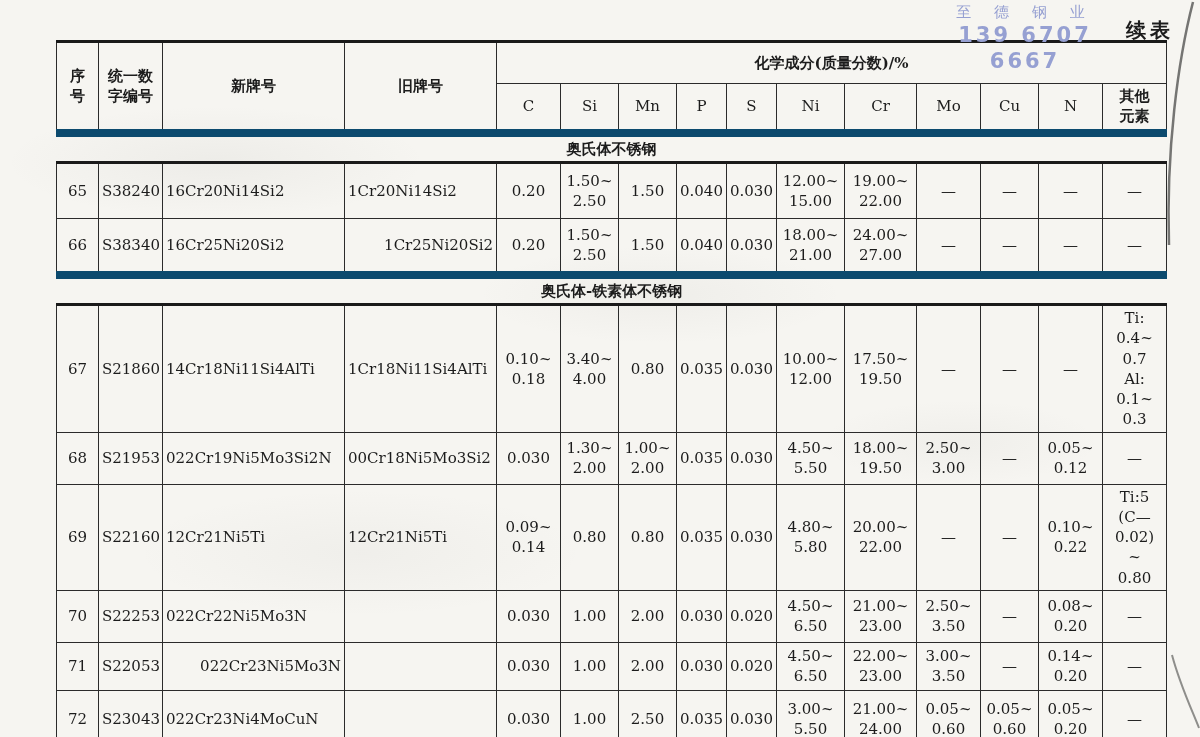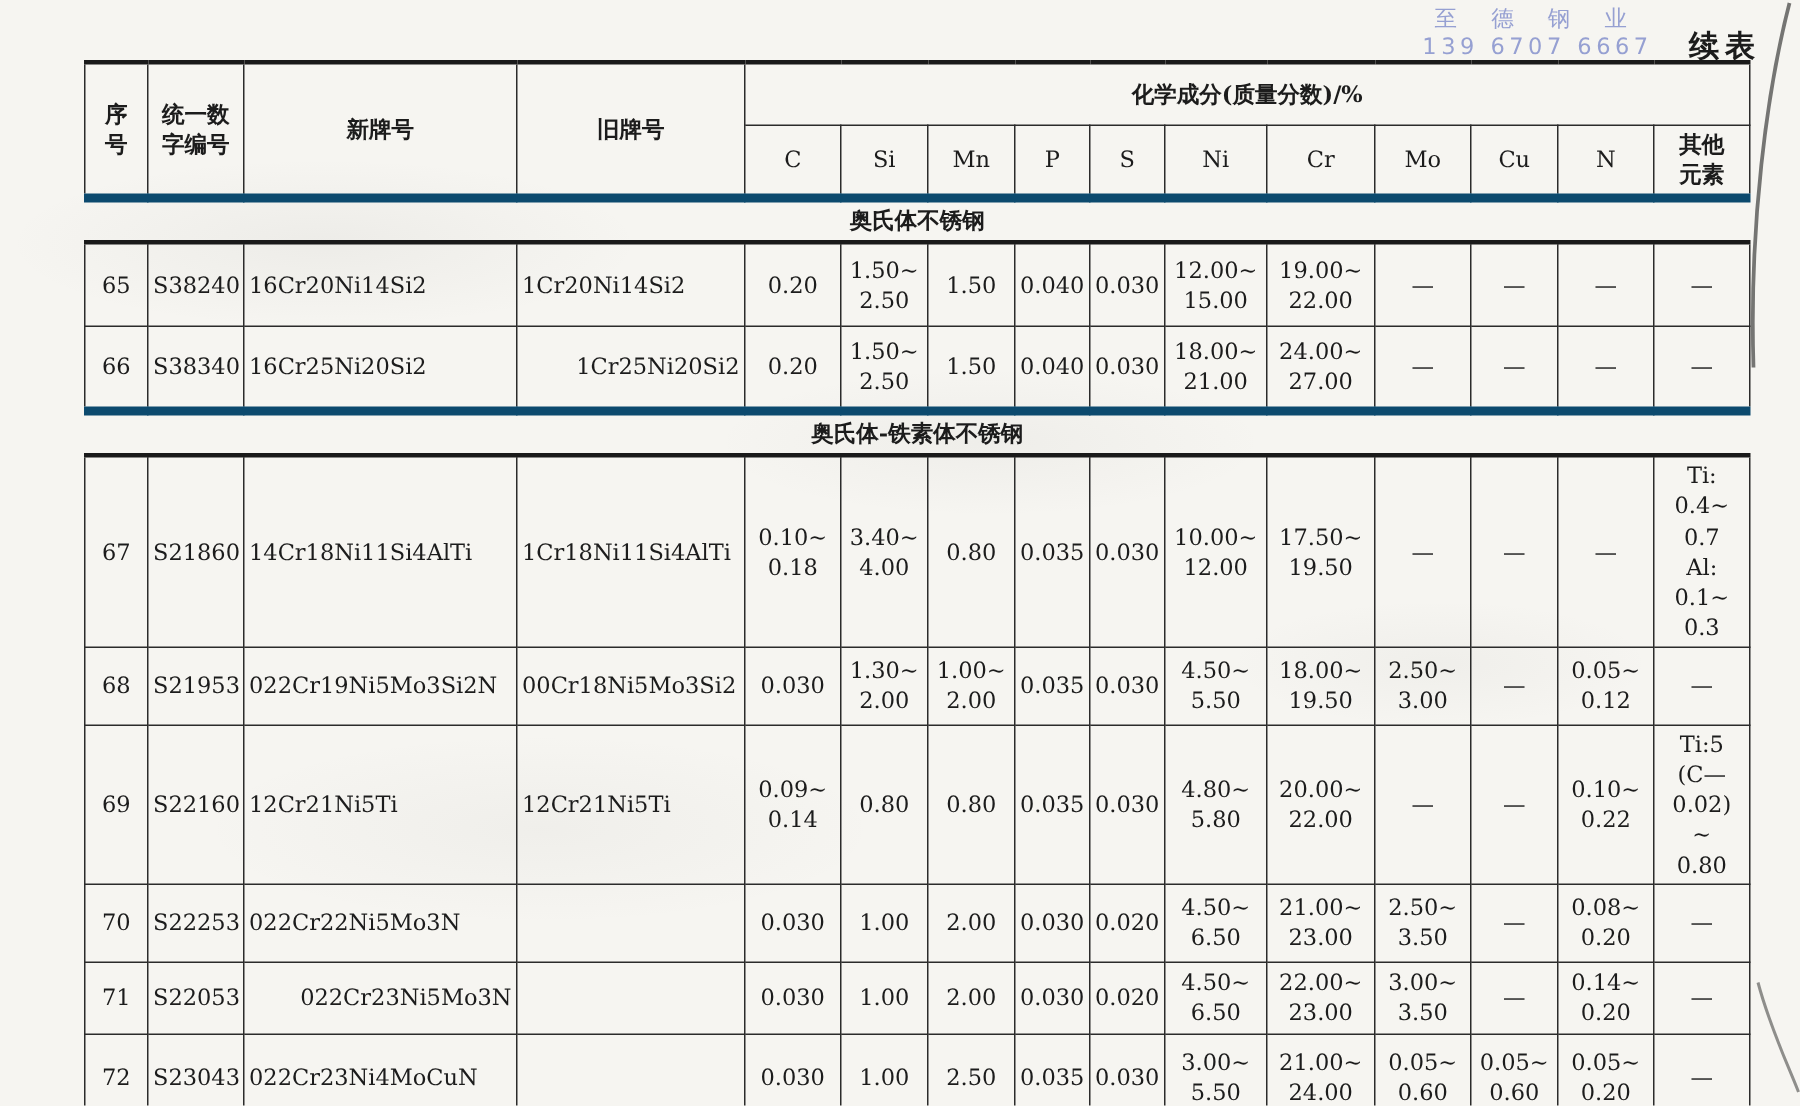--- a/index.html
+++ b/index.html
@@ -25,21 +25,21 @@
 
   .watermark {
     position: absolute; top: 3px; left: 930px; width: 190px;
     text-align: center;
     color: #96a0d2;
     font-family: "DejaVu Sans", "Liberation Sans", sans-serif;
     line-height: 1.25;
     z-index: 3;
   }
   .watermark .wm1 { font-size: 15px; letter-spacing: 9px; }
-  .watermark .wm2 { font-size: 15px; letter-spacing: 3px; }
+  .watermark .wm2 { font-size: 21px; letter-spacing: 3px; font-weight: bold; }
 
   .continued {
     position: absolute; top: 17px; left: 1085px;
     font-size: 20px; font-weight: bold; letter-spacing: 4px;
     z-index: 3;
     margin-left: 41px;
   }
 
   table.comp {
     position: absolute; left: 56px; top: 40px;
@@ -58,21 +58,21 @@
     line-height: 1.35;
     font-size: 15px;
     overflow: hidden;
   }
   .comp .hz { font-weight: bold; font-size: 15px; }
   .comp tr.h1 th { border-top: 3px solid #1a1a1a; }
   .comp tr.h2 th { border-bottom: 3px solid #1a1a1a; }
   .comp th[rowspan] { border-bottom: 3px solid #1a1a1a; }
   .comp tr.section td {
     border-left: none; border-right: none;
-    border-top: 6px solid #0c4a6e;
+    border-top: 8px solid #0c4a6e;
     border-bottom: 3px solid #1a1a1a;
     font-weight: bold;
     background: transparent;
   }
   .comp tr.last td { border-bottom: 3px solid #1a1a1a; }
 
   .scan-edge { position: absolute; top: 0; left: 0; z-index: 1; pointer-events: none; }
 </style>
 </head>
 <body>

